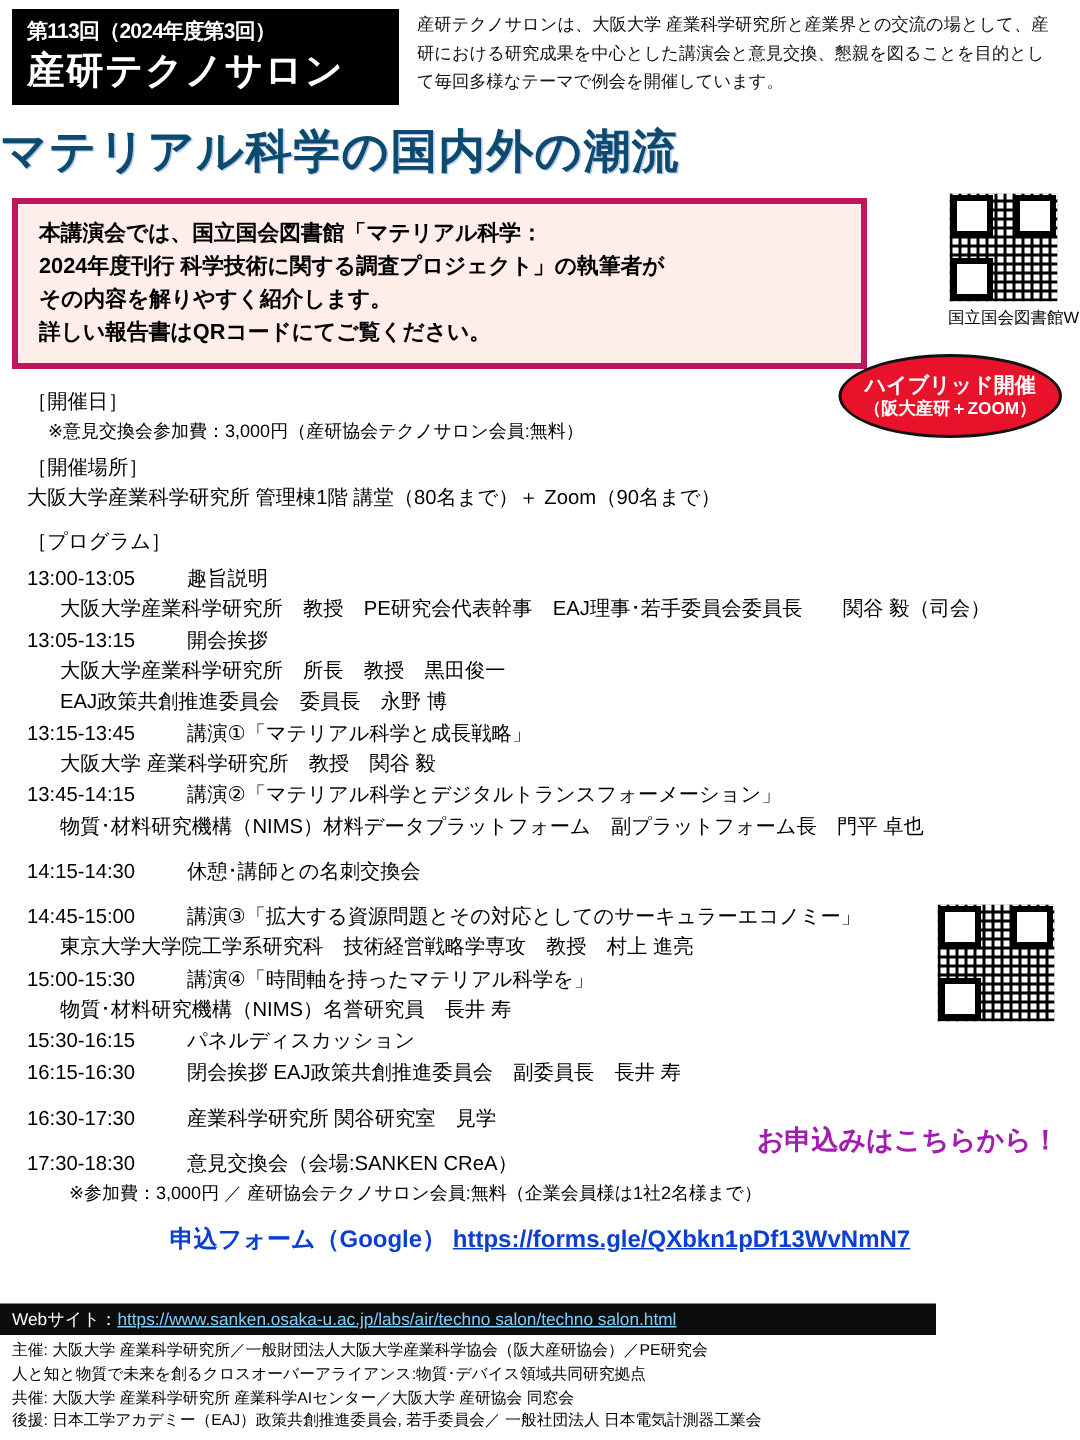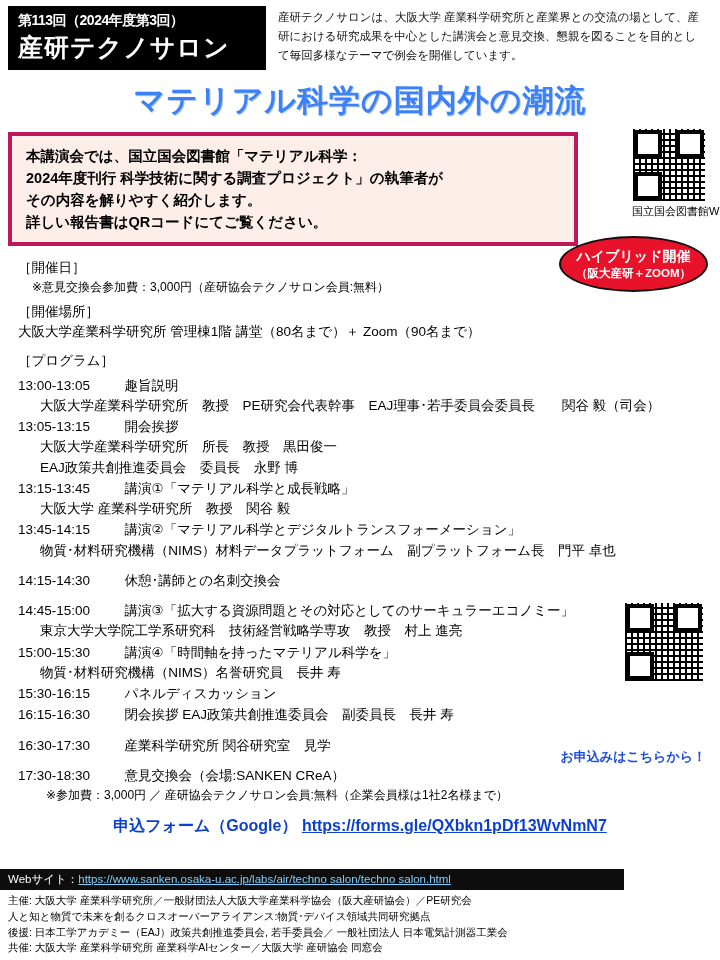--- a/index.html
+++ b/index.html
@@ -22,24 +22,23 @@
   }
   .hdr-black .line1{font-size:14px;font-weight:bold;letter-spacing:-0.5px;line-height:1.25;}
   .hdr-black .line2{font-size:25px;font-weight:bold;letter-spacing:1px;line-height:1.2;margin-top:2px;}
   .hdr-desc{
     flex:1;font-size:11.5px;line-height:1.65;padding:2px 4px 0 12px;
     color:#111;
   }
 
   
   .title{
-    text-align:center;
     font-size:31px;
     font-weight:bold;
-    color:#3b82f6;
+    color:#0c4a6e;
     letter-spacing:1px;
     margin-top:10px;
     text-shadow:1px 1px 0 #b9c9f2;
   }
 
   
   .lead-wrap{position:relative;margin-top:10px;padding:0 8px;}
   .lead-box{
     border:4px solid #be185d;
     background:#fdeeea;
@@ -92,21 +91,21 @@
   .prog{margin-top:4px;}
   .prog .row{margin-top:1px;}
   .prog .sub{padding-left:22px;}
   .gap{height:9px;}
 
   
   .qr-bot{position:absolute;right:16px;top:602px;width:80px;text-align:center;}
   .qr-bot .qr{width:78px;height:78px;}
   .apply-note{
     position:absolute;right:14px;top:748px;
-    color:#1d4ed8;font-size:13px;font-weight:bold;white-space:nowrap;
+    color:#a21caf;font-size:18px;font-weight:bold;white-space:nowrap;
   }
 
   
   .form-line{
     text-align:center;margin-top:12px;font-size:16px;font-weight:bold;
     color:#0b3fd1;
   }
   .form-line a{color:#0b3fd1;text-decoration:underline;}
   .form-line .lbl{color:#0b3fd1;}
 
@@ -262,18 +261,18 @@
     <a href="#">https://forms.gle/QXbkn1pDf13WvNmN7</a>
   </div>
 
   <div class="footer">
     <div class="foot-web">
       <span>Webサイト：</span><a href="#">https://www.sanken.osaka-u.ac.jp/labs/air/techno salon/techno salon.html</a>
     </div>
     <div class="foot-org">
       <div>主催: 大阪大学 産業科学研究所／一般財団法人大阪大学産業科学協会（阪大産研協会）／PE研究会</div>
       <div>人と知と物質で未来を創るクロスオーバーアライアンス:物質･デバイス領域共同研究拠点</div>
+      <div>共催: 大阪大学 産業科学研究所 産業科学AIセンター／大阪大学 産研協会 同窓会</div>
       <div>後援: 日本工学アカデミー（EAJ）政策共創推進委員会, 若手委員会／ 一般社団法人 日本電気計測器工業会</div>
-      <div>共催: 大阪大学 産業科学研究所 産業科学AIセンター／大阪大学 産研協会 同窓会</div>
     </div>
   </div>
 
 </div>
 
 </body></html>

